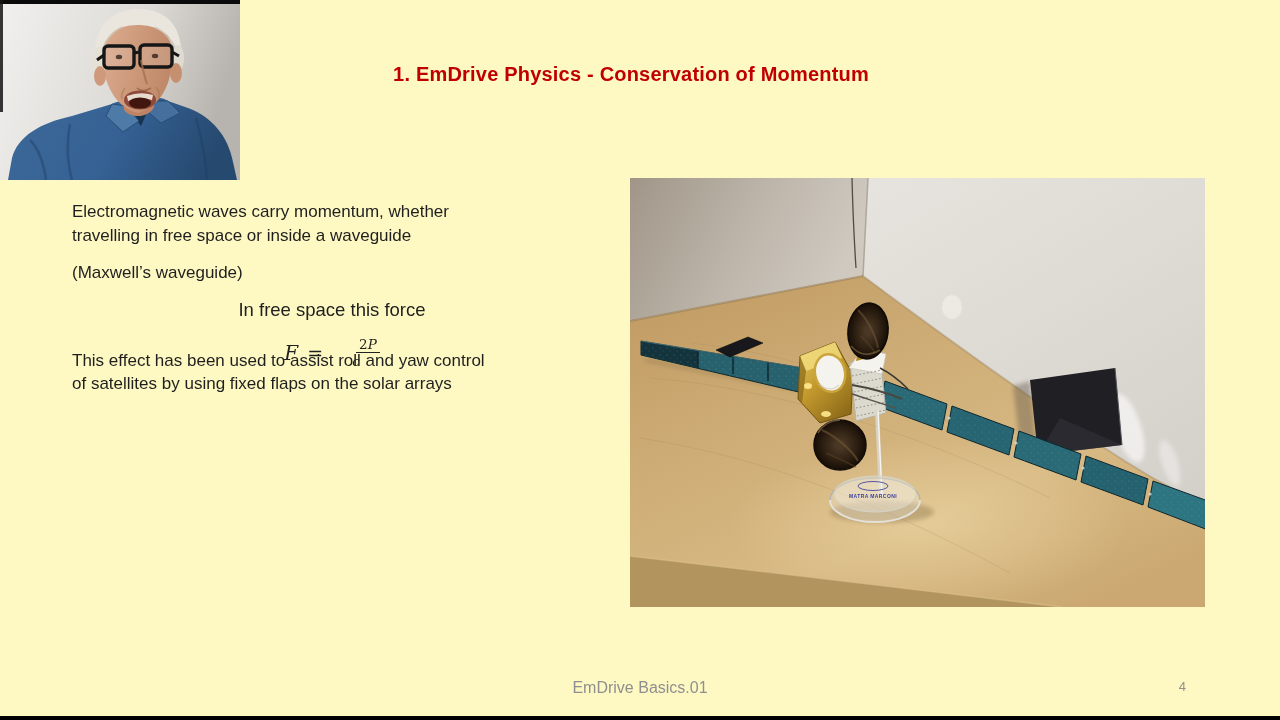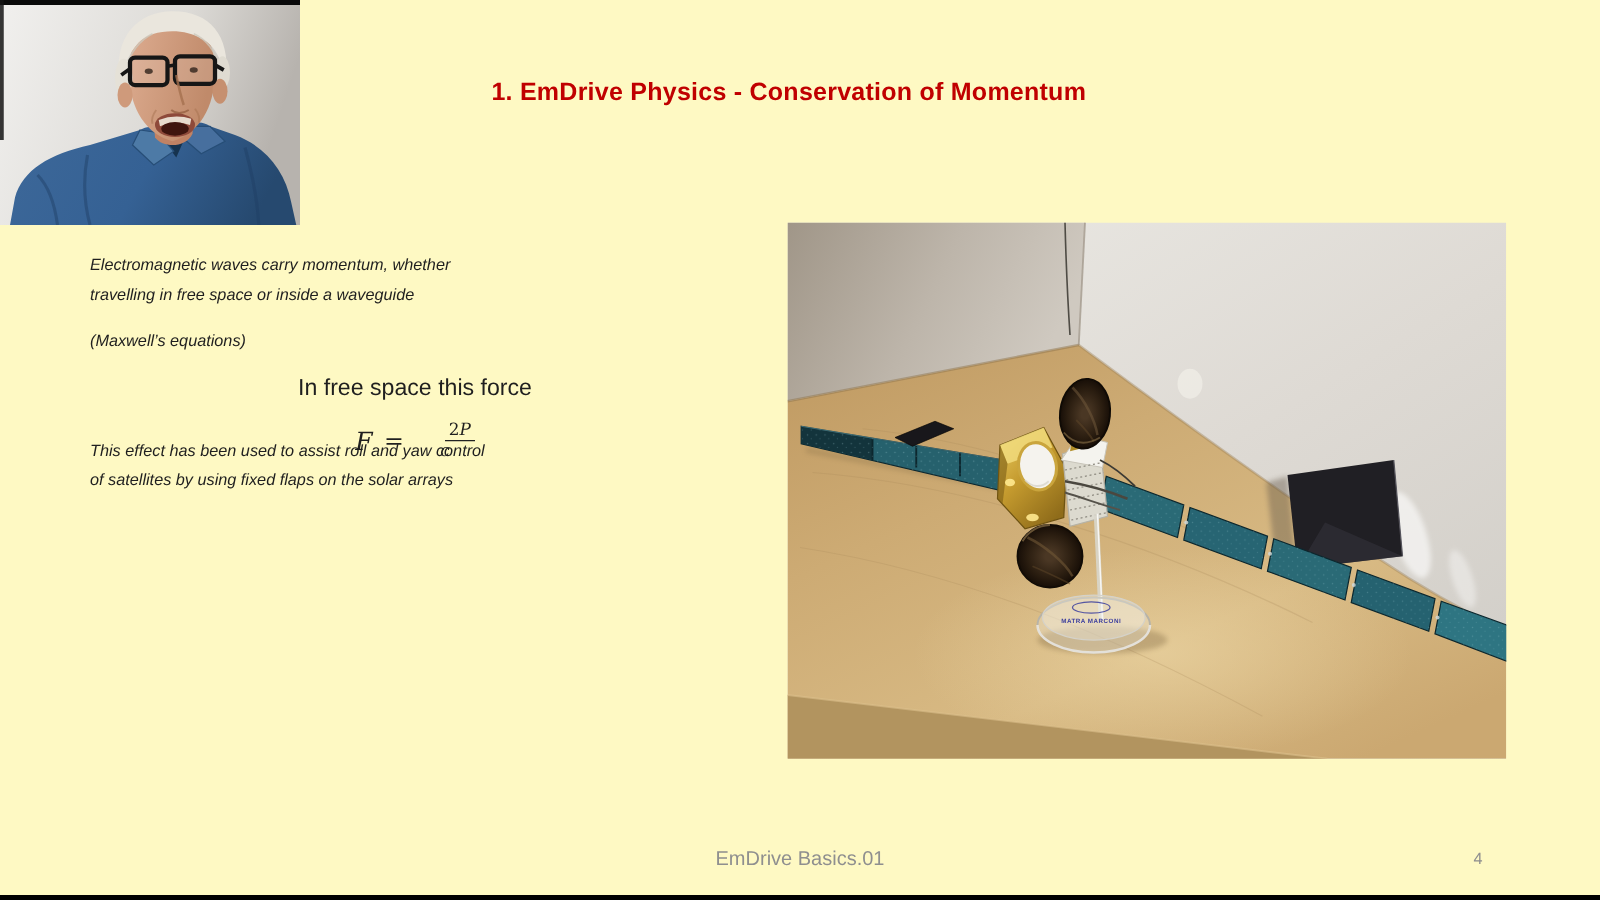--- a/index.html
+++ b/index.html
@@ -6,21 +6,21 @@
   .stage{position:relative;width:1280px;height:716px;background:#fef9c3;overflow:hidden;
          font-family:"Liberation Sans",sans-serif;}
   
   .webcam{position:absolute;left:0;top:0;width:240px;height:180px;background:#000;}
   .webcam svg{position:absolute;left:0;top:0;}
   
   .title{position:absolute;left:0;top:63px;width:1262px;text-align:center;
          font-size:20px;font-weight:bold;color:#C00000;letter-spacing:0.2px;}
   
   .textblock{position:absolute;left:72px;top:200px;width:520px;color:#1f1f1f;}
-  .para{margin:0 0 14px 0;font-size:13px;line-height:23.5px;white-space:pre-line;font-style:italic;}
+  .para{margin:0 0 14px 0;font-size:17px;line-height:23.5px;white-space:pre-line;}
   .formula-row{display:flex;align-items:center;gap:16px;height:44px;margin:0 0 6px 0;flex-direction:column;}
   .formula-row .prefix{font-size:18.5px;}
   .math{display:inline-flex;align-items:center;gap:9px;font-family:"DejaVu Serif",serif;}
   .mvar{font-style:italic;font-size:20px;}
   .meq{font-size:19px;}
   .frac{display:inline-flex;flex-direction:column;align-items:center;font-size:13.5px;line-height:1.1;}
   .frac .num{padding:0 3px 1px 3px;border-bottom:1.4px solid #222;margin-left:24px;}
   .frac .den{padding-top:1px;}
   .frac i{font-style:italic;}
   
@@ -95,21 +95,21 @@
         <path d="M125,88 C122,92 121,96 122,99 M156,87 C159,91 160,95 159,98" stroke="#a5714f" stroke-width="1.5" fill="none" opacity="0.5"></path>
       </g>
     </svg>
   </div>
 
   <div class="title">1. EmDrive Physics - Conservation of Momentum</div>
 
   <div class="textblock">
     <p class="para">Electromagnetic waves carry momentum, whether
 travelling in free space or inside a waveguide</p>
-    <p class="para">(Maxwell’s equations)</p>
+    <p class="para">(Maxwell’s waveguide)</p>
     <div class="formula-row">
       <span class="prefix">In free space this force</span>
       <span class="math">
         <span class="mvar">F</span>
         <span class="meq">=</span>
         <span class="frac">
           <span class="num"><span>2</span><i>P</i></span>
           <span class="den"><i>c</i></span>
         </span>
       </span>

